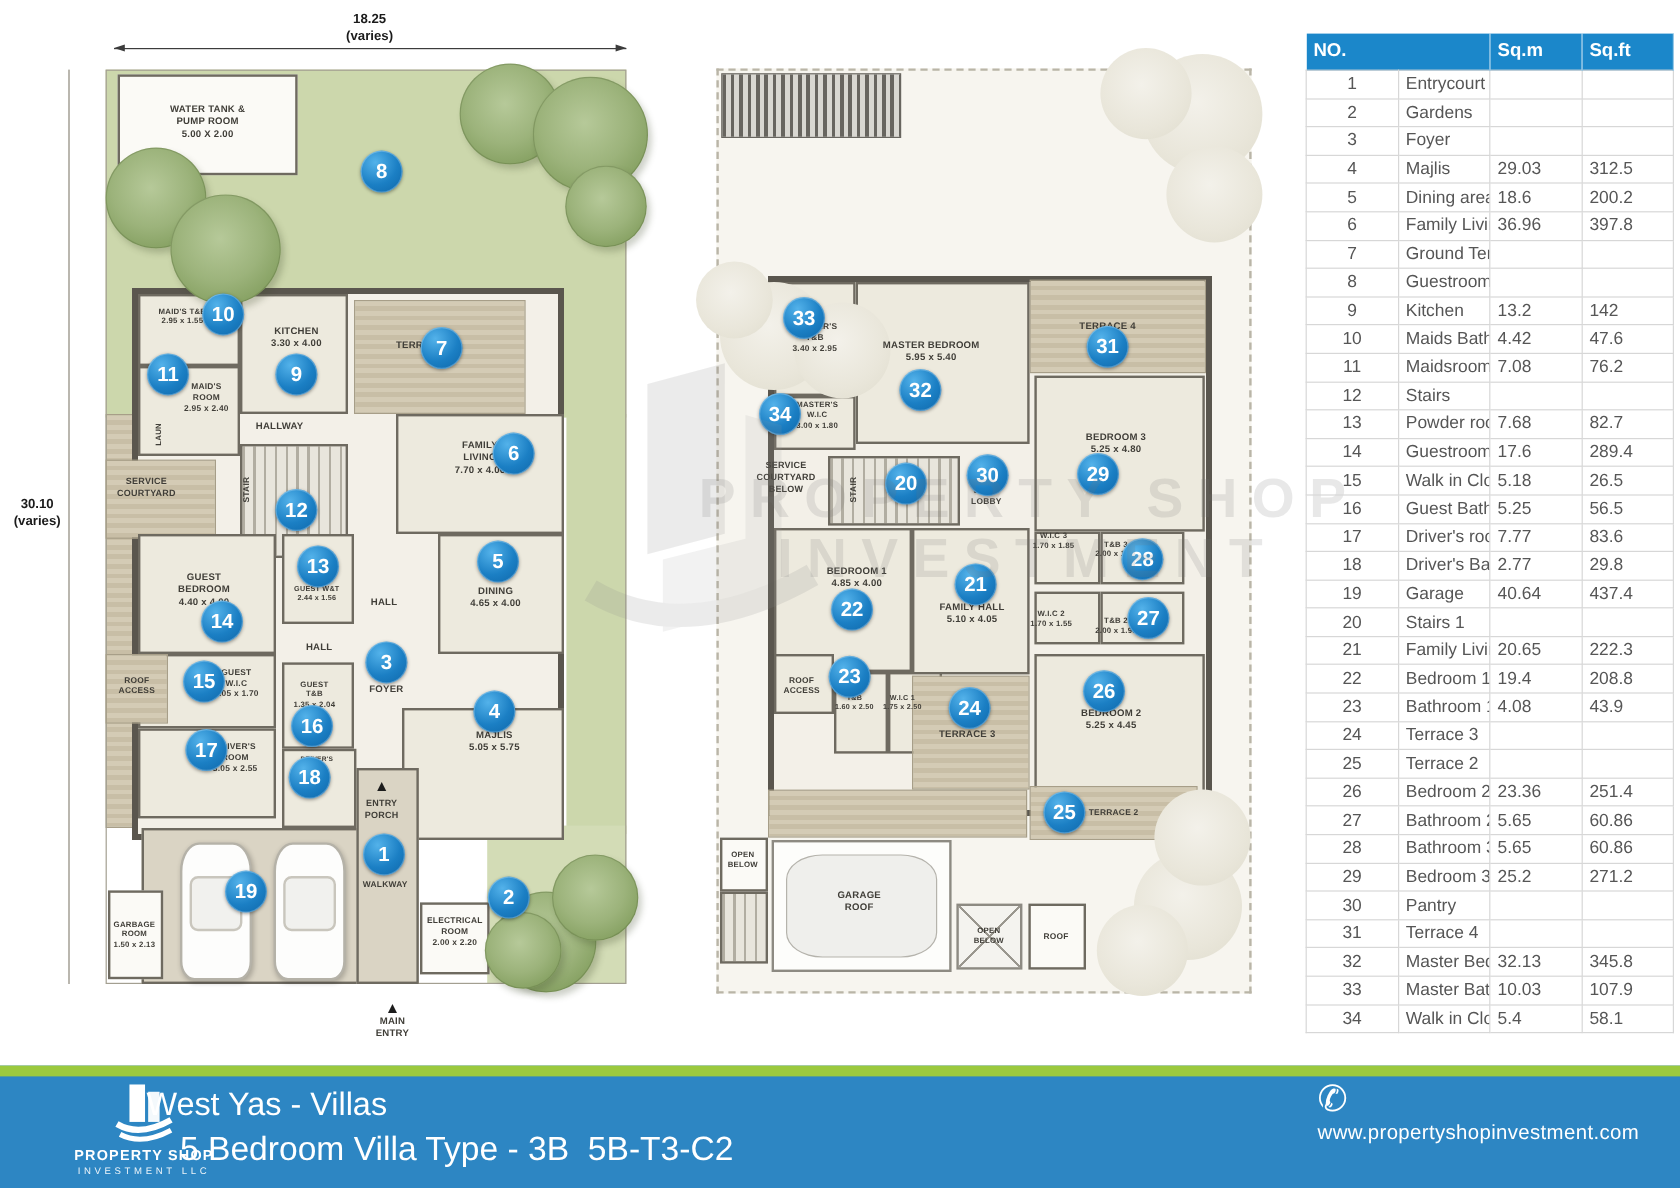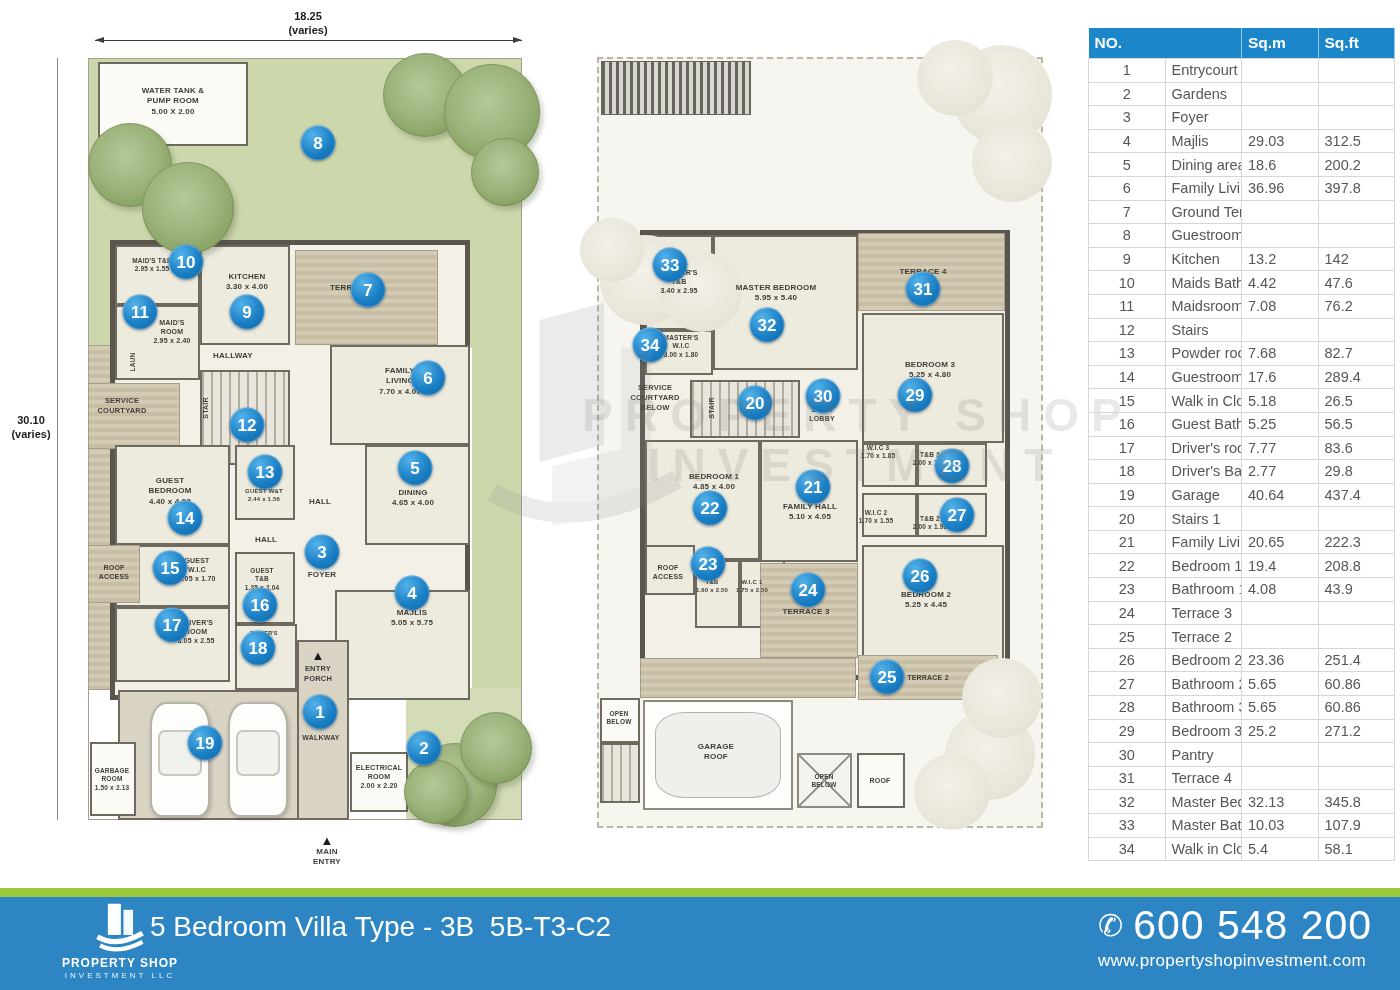--- a/index.html
+++ b/index.html
@@ -536,23 +536,23 @@
       <svg width="56" height="52" viewBox="0 0 60 60">
         <rect x="16" y="2" width="15" height="36" fill="#ffffff"></rect>
         <rect x="34" y="9" width="11" height="29" fill="#ffffff" opacity="0.95"></rect>
         <path d="M4 40 Q26 53 56 36" stroke="#ffffff" stroke-width="6" fill="none"></path>
         <path d="M7 50 Q28 61 56 46" stroke="#ffffff" stroke-width="5" fill="none"></path>
       </svg>
       <div class="brand1">PROPERTY SHOP</div>
       <div class="brand2">INVESTMENT  LLC</div>
     </div>
     <div class="title-block">
+      <div class="title-line1">West Yas - Villas</div>
       <div class="title-line2">5 Bedroom Villa Type - 3B  5B-T3-C2</div>
     </div>
     <div class="contact-block">
       <div class="phone-row">
         <span class="phone-icon">✆</span>
-        <span class="phone-number">600 548 200</span>
       </div>
       <div class="website">www.propertyshopinvestment.com</div>
     </div>
   </div>
 </div>
 
 </body></html>

